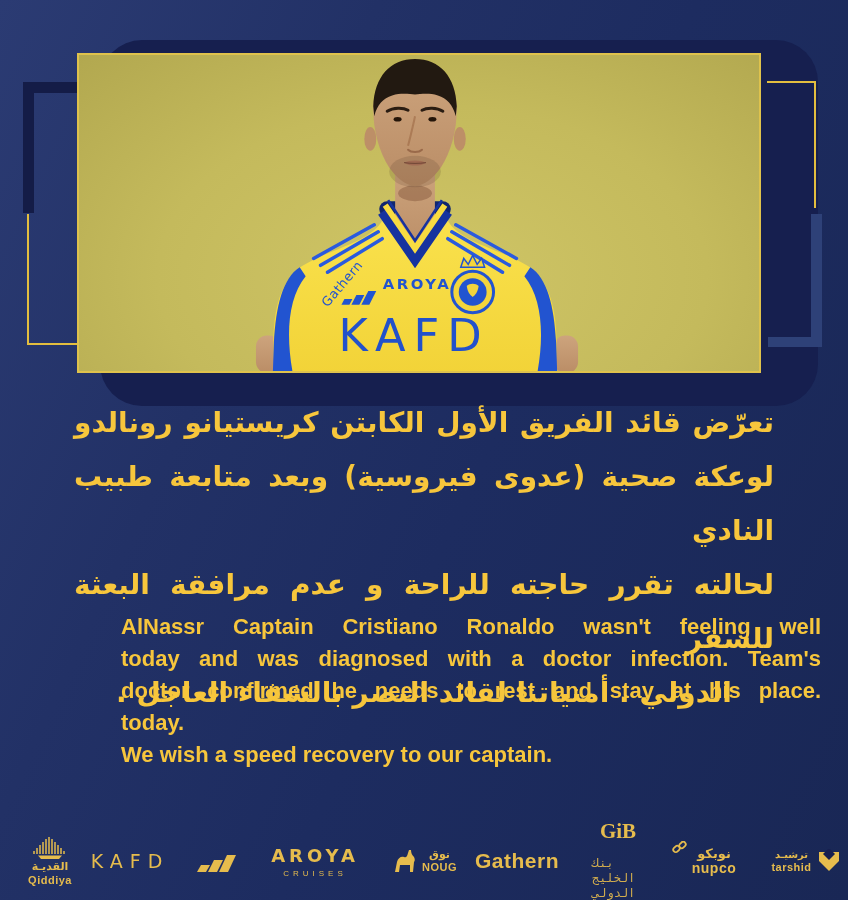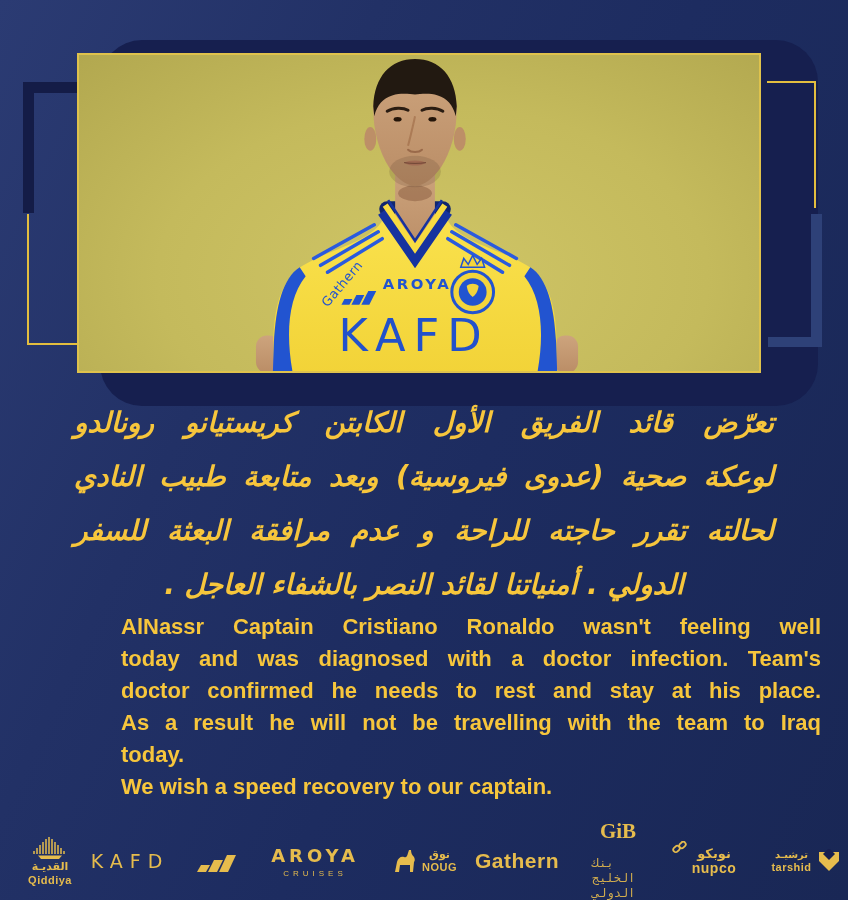--- a/index.html
+++ b/index.html
@@ -18,21 +18,21 @@
   .lt{background:#2e4178;}
   .photo-frame{
     position:absolute;left:77px;top:53px;width:680px;height:316px;
     border:2px solid #dfc24c;
     background:radial-gradient(90% 120% at 52% 70%, #cfc566 0%, #c4ba5c 45%, #b3a950 80%, #a89f49 100%);
   }
   .photo-frame svg{display:block;width:680px;height:316px;}
   .arabic-block{
     position:absolute;left:74px;top:396px;width:700px;
     direction:rtl;color:#f7c63c;font-family:"DejaVu Sans",sans-serif;
-    font-weight:bold;font-size:28px;line-height:54px;font-style:italic;
+    font-weight:bold;font-size:28px;line-height:54px;
   }
   .arabic-block .jl{text-align:justify;text-align-last:justify;}
   .arabic-block .cl{text-align:center;}
   .english-block{
     position:absolute;left:74px;top:611px;width:700px;
     color:#f7c63c;font-weight:bold;font-size:22px;line-height:32px;
     font-family:"Liberation Sans",sans-serif;
     margin-left:47px;
   }
   .english-block .jl{text-align:justify;text-align-last:justify;}
@@ -145,21 +145,20 @@
     <div class="jl">تعرّض قائد الفريق الأول الكابتن كريستيانو رونالدو</div>
     <div class="jl">لوعكة صحية (عدوى فيروسية) وبعد متابعة طبيب النادي</div>
     <div class="jl">لحالته تقرر حاجته للراحة و عدم مرافقة البعثة للسفر</div>
     <div class="cl">الدولي . أمنياتنا لقائد النصر بالشفاء العاجل .</div>
   </div>
 
   <div class="english-block">
     <div class="jl">AlNassr Captain Cristiano Ronaldo wasn't feeling well</div>
     <div class="jl">today and was diagnosed with a doctor infection. Team's</div>
     <div class="jl">doctor confirmed he needs to rest and stay at his place.</div>
-    <div class="jl">As a result he will not be travelling with the team to Iraq</div>
     <div>today.</div>
     <div>We wish a speed recovery to our captain.</div>
   </div>
 
   <div class="sponsors">
 
     <div class="logo" style="left:22px;width:56px;">
       <svg width="40" height="24" viewBox="0 0 40 24">
         <g stroke="#e6bc4d" stroke-width="1.5">
           <line x1="4" y1="18" x2="4" y2="15"></line>

